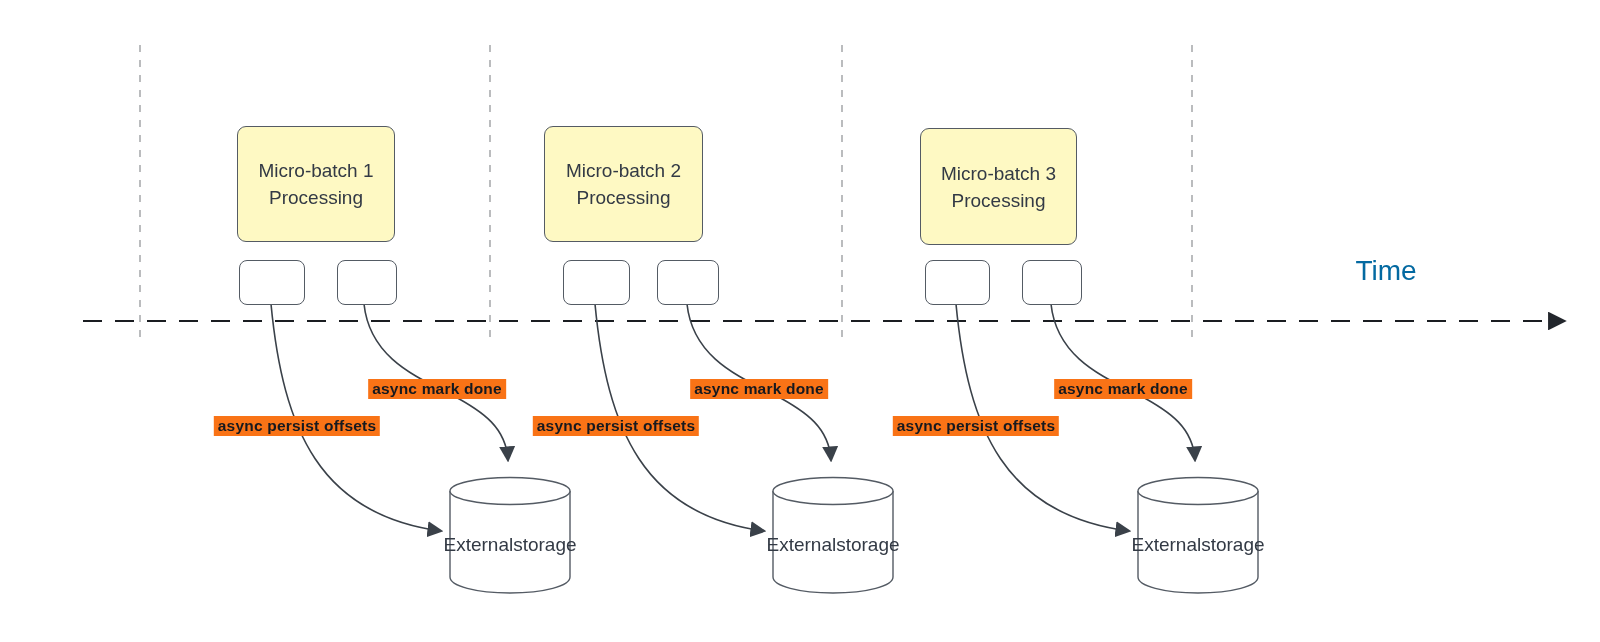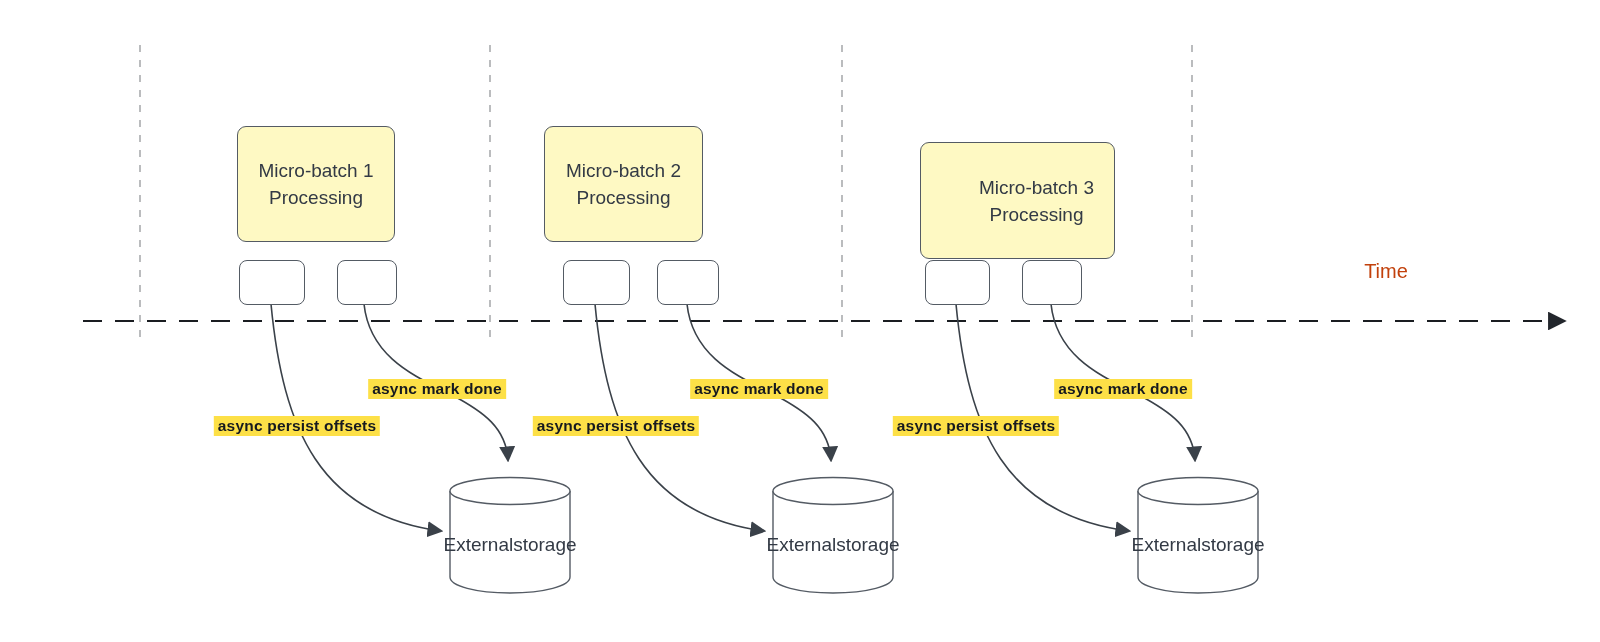--- a/index.html
+++ b/index.html
@@ -23,37 +23,37 @@
   .small-box{
     position:absolute;
     border:1.4px solid #545b64;
     border-radius:8px;
     background:#ffffff;
     z-index:2;
   }
   .arrow-label{
     position:absolute;
     transform:translate(-50%,-50%);
-    background:#fde047;
+    background:#f97316;
     padding:1px 4px;
     color:#16191f;
     font-size:15.5px;font-weight:bold;letter-spacing:.2px;
     white-space:nowrap;
     z-index:3;
   }
   .storage-label{
     position:absolute;
     display:flex;align-items:center;justify-content:center;
     color:#333a45;font-size:19px;line-height:26px;text-align:center;
     z-index:3;
   }
   .time-label{
     position:absolute;
     transform:translate(-50%,-50%);
-    color:#c2410c;font-size:20px;
+    color:#0369a1;font-size:28px;
     z-index:2;
   }
 </style>
 </head>
 <body>
 
 <div class="canvas">
 
   <svg class="layer" width="1600" height="642" viewBox="0 0 1600 642">
     <defs>
@@ -120,21 +120,21 @@
   </div>
   <div class="small-box" style="left:563px; top:260px; width:65px; height:43px;"></div>
   <div class="small-box" style="left:657px; top:260px; width:60px; height:43px;"></div>
   <div class="arrow-label" style="left:616px; top:426px;">async persist offsets</div>
   <div class="arrow-label" style="left:759px; top:389px;">async mark done</div>
   <div class="storage-label" style="left:773px; top:503px; width:120px; height:84px;">
     <span>External</span>
     <span>storage</span>
   </div>
 
-  <div class="big-box" style="left:920px; top:142px; width:155px; height:115px;padding-left:38px;">
+  <div class="big-box" style="left:920px; top:128px; width:155px; height:115px;">
     <span>Micro-batch 3</span>
     <span>Processing</span>
   </div>
   <div class="small-box" style="left:925px; top:260px; width:63px; height:43px;"></div>
   <div class="small-box" style="left:1022px; top:260px; width:58px; height:43px;"></div>
   <div class="arrow-label" style="left:976px; top:426px;">async persist offsets</div>
   <div class="arrow-label" style="left:1123px; top:389px;">async mark done</div>
   <div class="storage-label" style="left:1138px; top:503px; width:120px; height:84px;">
     <span>External</span>
     <span>storage</span>

